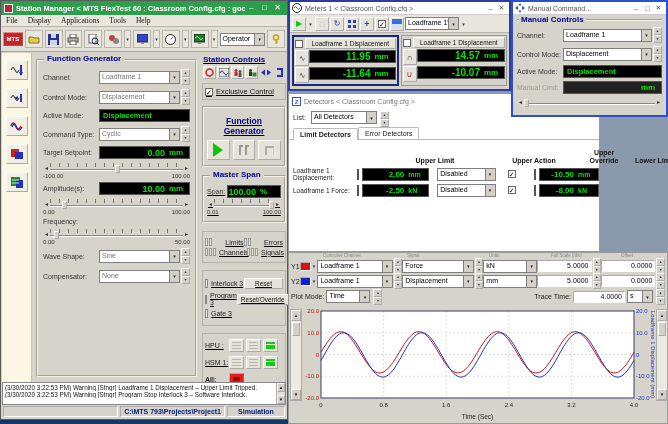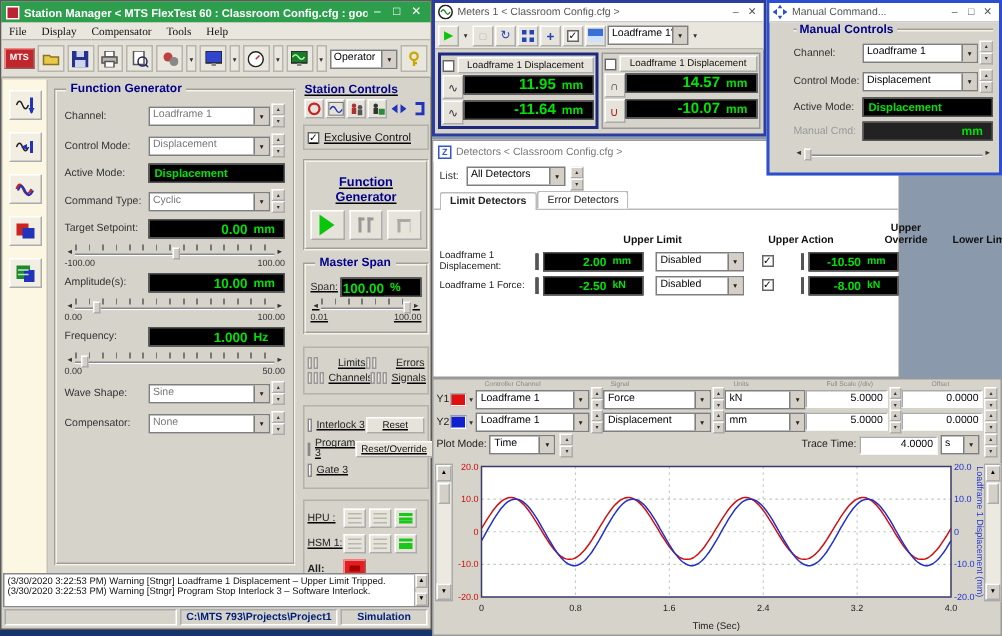--- a/index.html
+++ b/index.html
@@ -109,21 +109,21 @@
   .mpanel.sel { border:2px solid #1b2a80; }
   .mhead { display:flex; align-items:center; gap:2px; margin-bottom:1px; }
   .mhead .hbtn { flex:1; border:1px outset #fff; background:#e6e3da; font-size:6.5px; text-align:center; padding:1px 0; color:#111; white-space:nowrap; }
   .mrow { display:flex; align-items:stretch; margin-top:1px; height:16px; }
   .mico { width:14px; border:1px outset #fff; background:#e6e3da; font-size:8px; display:flex; align-items:center; justify-content:center; color:#334; }
   .mled { flex:1; }
   .mled .lv { font-size:10px; }
 
   
   #mancmd { left:511px; top:0; width:157px; height:117px; border:2px solid #2b4fd0; background:#d6d3ca; }
-  .mc-body { padding:4px 4px 0 4px;margin-left:12px; }
+  .mc-body { padding:4px 4px 0 4px; }
   .mc-group { border-top:2px groove #f5f2e8; position:relative; padding-top:6px; }
   .mc-group .gt { position:absolute; top:-6px; left:2px; background:#d6d3ca; padding:0 2px; color:#00008b; font-weight:bold; font-size:8px; }
   .mcrow { display:flex; align-items:center; margin-bottom:3px; }
   .mclabel { width:46px; font-size:7px; color:#333; }
   .mclabel.dim { color:#999; }
   .mcled-dim { background:#222; }
 
   
   #det { left:288px; top:93px; width:312px; height:159px; background:#fff; border:1px solid #999; }
   .det-title { height:14px; display:flex; align-items:center; padding:0 3px; background:#fff; }
@@ -180,21 +180,21 @@
   <div class="sm-title">
     <span class="tico"></span>
     <span class="ttext">Station Manager &lt; MTS FlexTest 60 : Classroom Config.cfg : good tun...</span>
     <span class="wbtn">–</span>
     <span class="wbtn">□</span>
     <span class="wbtn">✕</span>
   </div>
   <div class="menubar">
     <span>File</span>
     <span>Display</span>
-    <span>Compensator</span>
+    <span>Applications</span>
     <span>Tools</span>
     <span>Help</span>
   </div>
   <div class="toolbar">
     <span class="mts-logo">MTS</span>
     <span class="tbtn">
         <svg width="12" height="10">
           <path d="M1 3 L1 9 L11 9 L11 4 L6 4 L5 3 Z" fill="#e8c94a" stroke="#8a7320"></path>
         </svg>
       </span>
@@ -375,24 +375,20 @@
             <span class="sl-handle" style="left:9%"></span>
           </span>
         <span class="sl-end">►</span>
       </div>
       <div class="sl-labels">
           <span>0.00</span>
           <span>100.00</span>
         </div>
       <div class="frow">
         <span class="flabel">Frequency:</span>
-        <span class="led" style="flex:1">
-            <span class="lv">1.000</span>
-            <span class="lu">Hz</span>
-          </span>
       </div>
       <div class="slider">
         <span class="sl-end">◄</span>
         <span class="sl-track">
             <span class="sl-ticks"></span>
             <span class="sl-groove"></span>
             <span class="sl-handle" style="left:3%"></span>
           </span>
         <span class="sl-end">►</span>
       </div>

